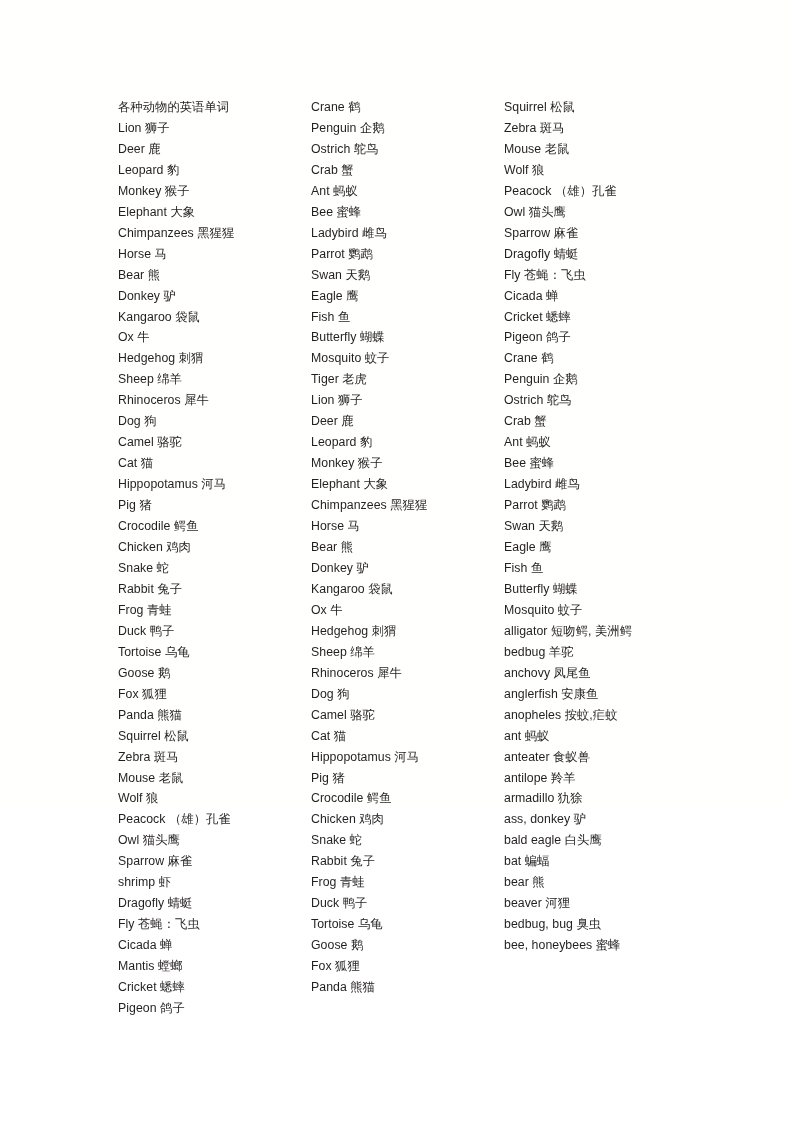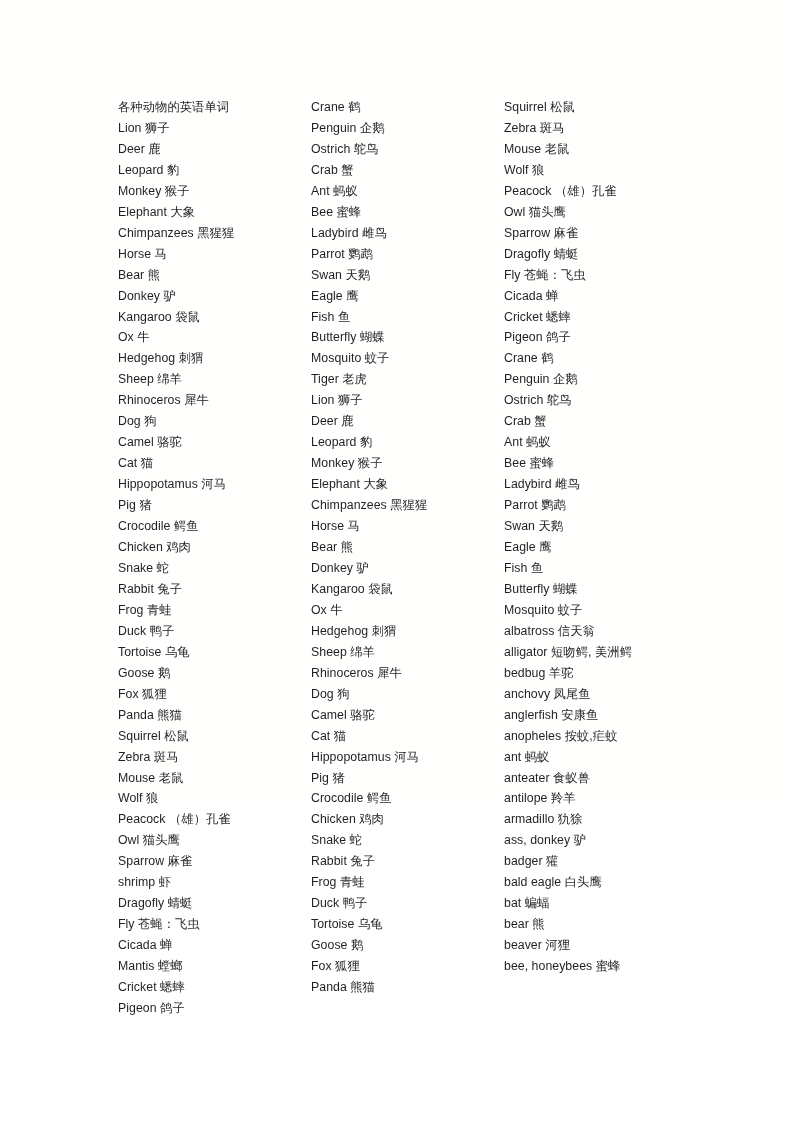--- a/index.html
+++ b/index.html
@@ -163,33 +163,32 @@
         <div class="entry">Crab 蟹</div>
         <div class="entry">Ant 蚂蚁</div>
         <div class="entry">Bee 蜜蜂</div>
         <div class="entry">Ladybird 雌鸟</div>
         <div class="entry">Parrot 鹦鹉</div>
         <div class="entry">Swan 天鹅</div>
         <div class="entry">Eagle 鹰</div>
         <div class="entry">Fish 鱼</div>
         <div class="entry">Butterfly 蝴蝶</div>
         <div class="entry">Mosquito 蚊子</div>
-        <div class="entry">albatross 信天翁</div>
         <div class="entry">alligator 短吻鳄, 美洲鳄</div>
         <div class="entry">bedbug 羊驼</div>
         <div class="entry">anchovy 凤尾鱼</div>
         <div class="entry">anglerfish 安康鱼</div>
         <div class="entry">anopheles 按蚊,疟蚊</div>
         <div class="entry">ant 蚂蚁</div>
         <div class="entry">anteater 食蚁兽</div>
         <div class="entry">antilope 羚羊</div>
         <div class="entry">armadillo 犰狳</div>
         <div class="entry">ass, donkey 驴</div>
-        <div class="entry">badger 獾</div>
         <div class="entry">bald eagle 白头鹰</div>
         <div class="entry">bat 蝙蝠</div>
         <div class="entry">bear 熊</div>
         <div class="entry">beaver 河狸</div>
+        <div class="entry">bedbug, bug 臭虫</div>
         <div class="entry">bee, honeybees 蜜蜂</div>
       </div>
 
   </div>
 </div>
 
 </body></html>

